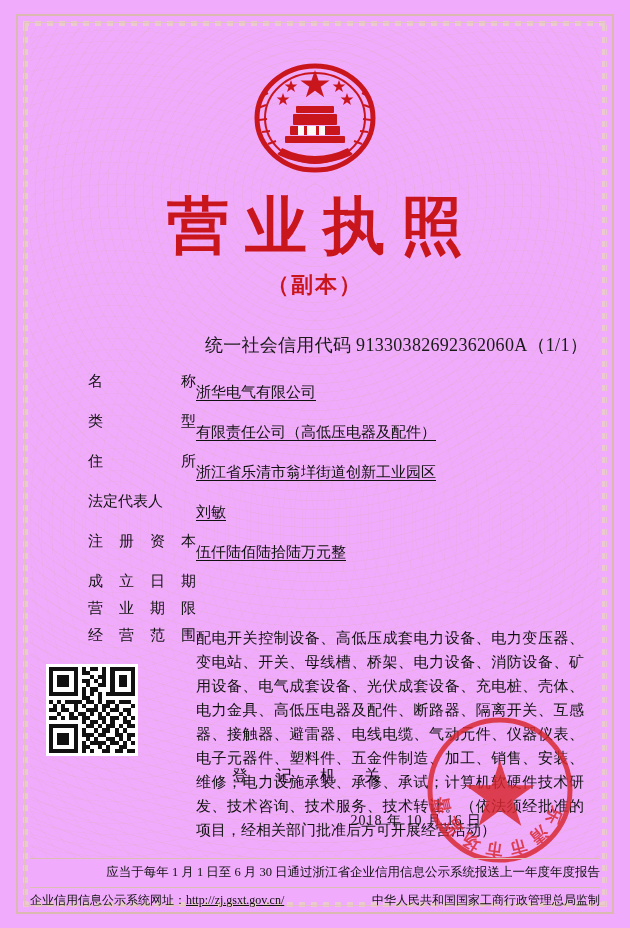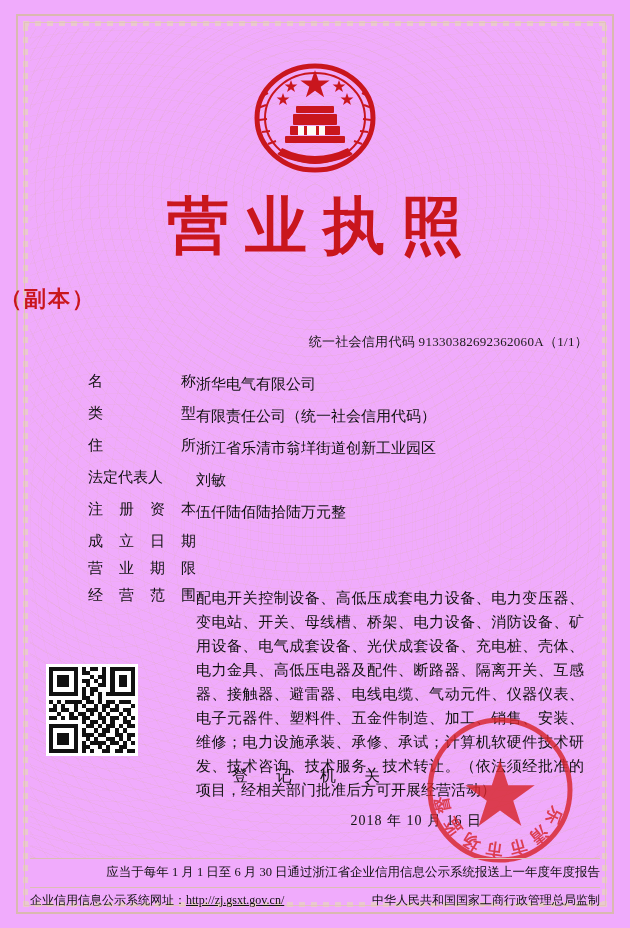--- a/index.html
+++ b/index.html
@@ -60,30 +60,30 @@
     text-align: center;
     color: #c9161d;
     font-family: "Liberation Serif", "DejaVu Serif", serif;
     font-weight: bold;
     font-size: 62px;
     letter-spacing: 16px;
     text-indent: 16px;
     line-height: 1;
   }
   .subtitle {
-    position: absolute; left: 0; right: 0; top: 284px;
-    text-align: left;
+    position: absolute; left: 0; right: 0; top: 270px;
+    text-align: center;
     color: #c9161d;
     font-size: 22px;
     font-weight: bold;
     letter-spacing: 2px;
   }
   .credit-code {
     position: absolute; right: 42px; top: 333px;
-    font-size: 13px;
+    font-size: 18px;
     color: #1a1a1a;
     letter-spacing: .3px;
   }
 
   
   .fields {
     position: absolute; left: 88px; top: 372px; right: 46px;
   }
   .row { display: flex; align-items: flex-start; margin-bottom: 8px; }
   .row .label {
@@ -95,21 +95,21 @@
     display: flex;
     justify-content: space-between;
   }
   .row .label.spread span { display: inline-block; }
   .row .value {
     flex: 1;
     font-size: 15px;
     color: #111;
     line-height: 24px;
   }
-  .row .value.u { text-underline-offset: 3px; }
+  .row .value.u { text-decoration: underline; text-underline-offset: 3px; margin-top: 8px; }
   .scope .value { line-height: 24px; text-align: justify; }
 
   
   .qr {
     position: absolute; left: 46px; top: 664px;
     width: 92px; height: 92px;
     background: #fff;
     padding: 3px;
   }
   .qr-grid {
@@ -228,21 +228,21 @@
         <span>称</span>
       </div>
       <div class="value u">浙华电气有限公司</div>
     </div>
 
     <div class="row">
       <div class="label spread">
         <span>类</span>
         <span>型</span>
       </div>
-      <div class="value u">有限责任公司（统一社会信用代码）</div>
+      <div class="value u">有限责任公司（高低压电器及配件）</div>
     </div>
 
     <div class="row">
       <div class="label spread">
         <span>住</span>
         <span>所</span>
       </div>
       <div class="value u">浙江省乐清市翁垟街道创新工业园区</div>
     </div>
 

